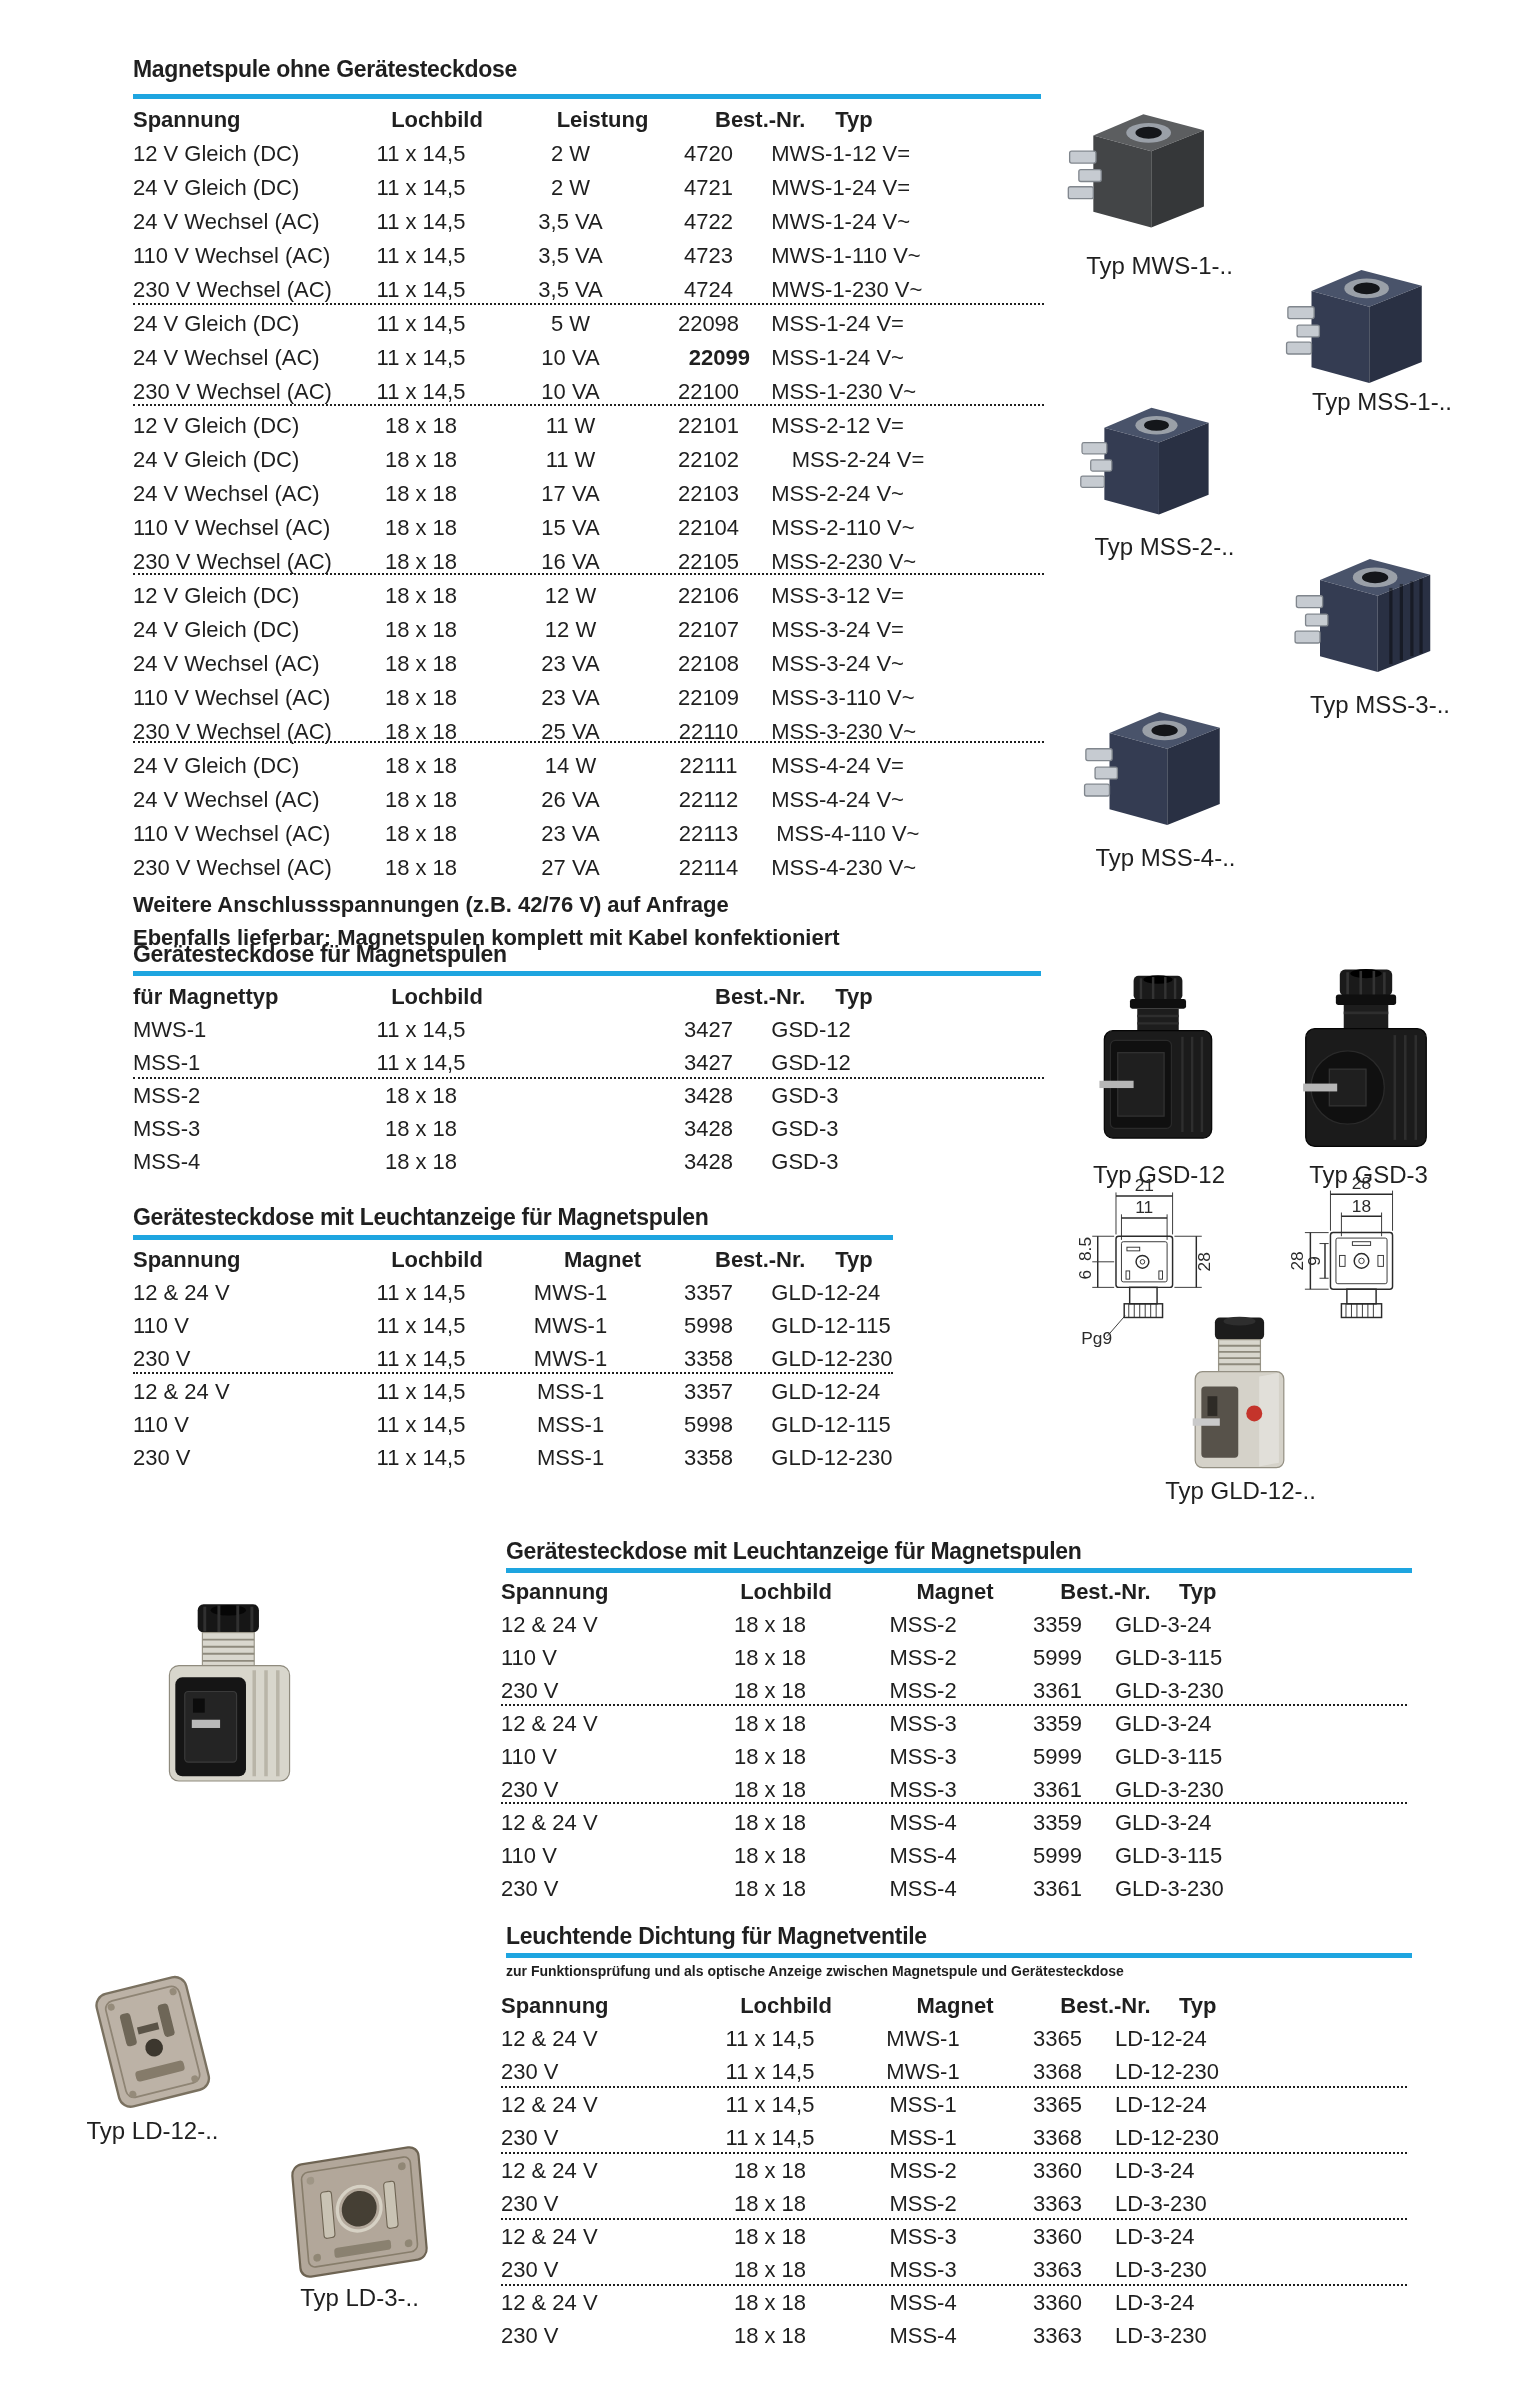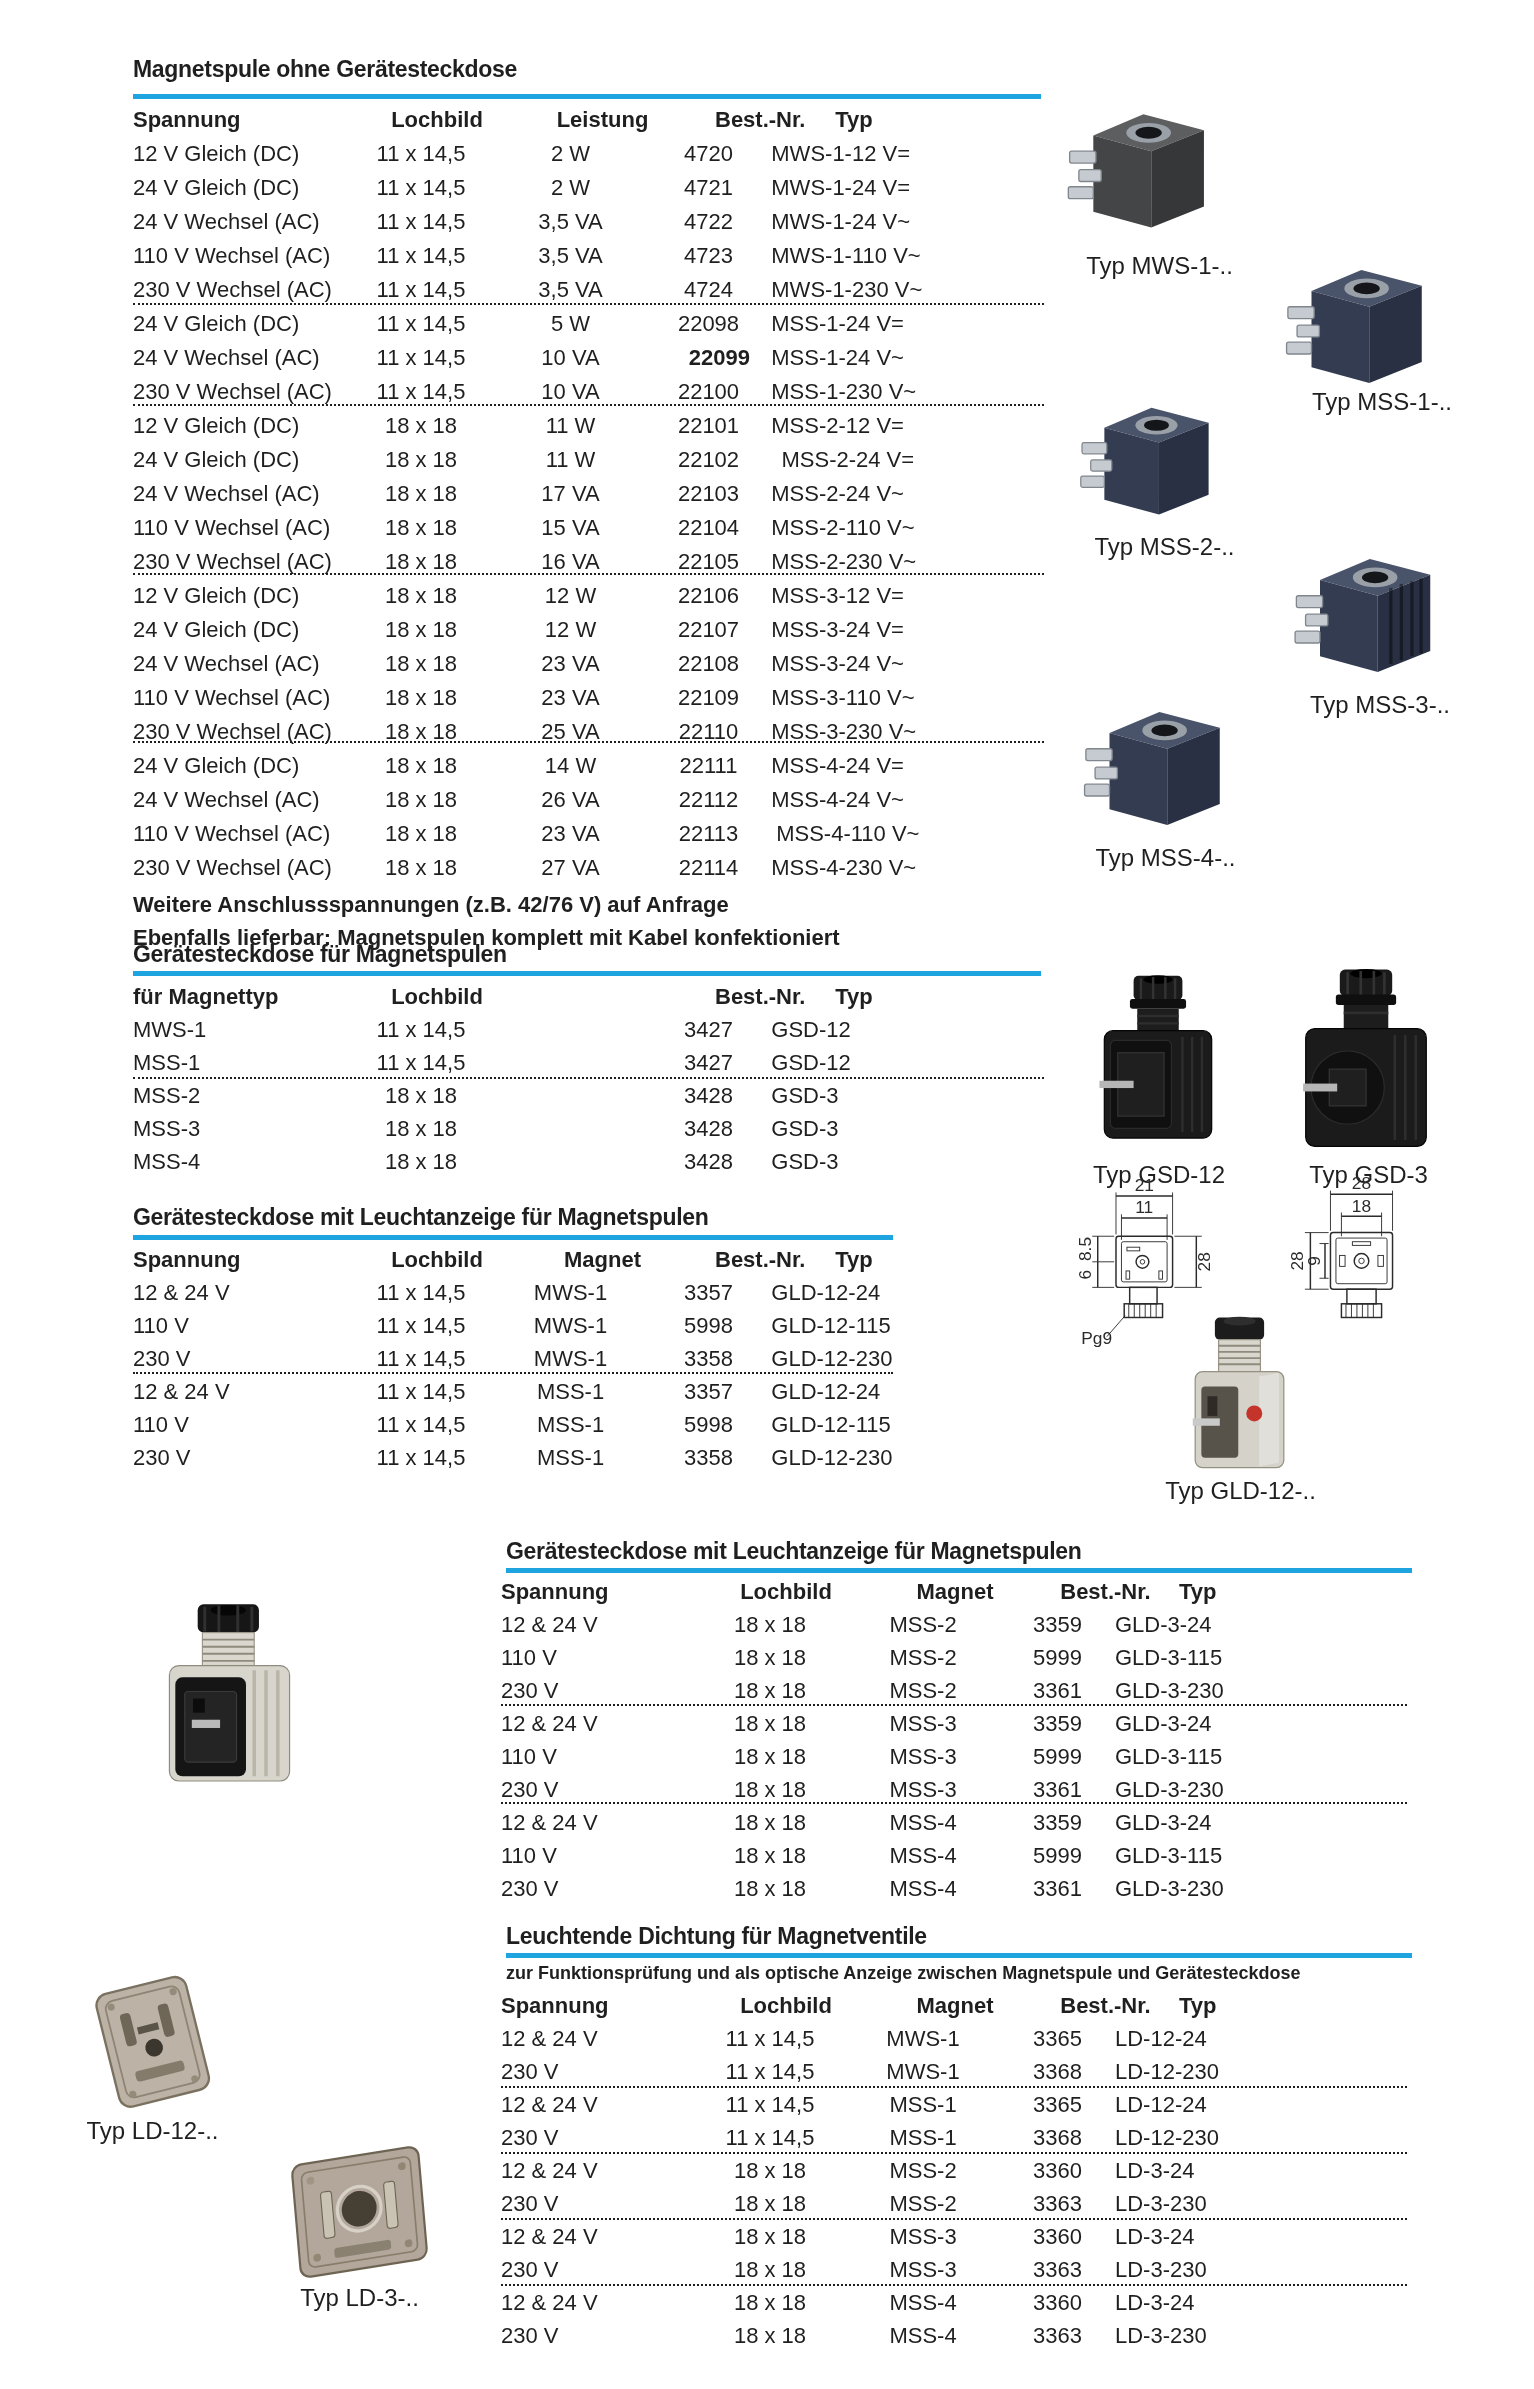--- a/index.html
+++ b/index.html
@@ -1,20 +1,20 @@
 <!DOCTYPE html>
 <html style="font-size:15px"><head>
 <meta charset="utf-8">
 <style>
   html,body{margin:0;padding:0;background:#e8e8e8;}
   #canvas{position:relative;width:1534px;height:2389px;background:#ffffff;overflow:hidden;
           font-family:"Liberation Sans",sans-serif;color:#1f1f1f;}
   .stitle{position:absolute;font-size:23px;font-weight:bold;letter-spacing:-0.3px;white-space:nowrap;}
   .srule{position:absolute;height:4.6px;background:#1ea5e0;}
-  .ssub{position:absolute;font-size:18px;font-weight:bold;white-space:nowrap;}
+  .ssub{position:absolute;font-size:14px;font-weight:bold;white-space:nowrap;}
   .dtable{position:absolute;}
   .trow{display:flex;white-space:nowrap;font-size:22px;}
   .trow.thead{font-weight:bold;gap:16px;}
   .tcell{flex:none;overflow:visible;}
   .dotsep{position:absolute;left:0;border-top:2.8px dotted #1f1f1f;height:0;}
   .notes{position:absolute;font-size:22px;font-weight:bold;line-height:33px;white-space:nowrap;}
   .fig{position:absolute;}
   .fig svg{width:100%;height:100%;display:block;}
   .caption{position:absolute;font-size:24px;text-align:center;white-space:nowrap;}
   
@@ -122,21 +122,21 @@
         <div class="tcell" style="width: 106px; text-align: center;">18 x 18</div>
         <div class="tcell" style="width: 193px; text-align: center;">11 W</div>
         <div class="tcell" style="width: 83px; text-align: center;">22101</div>
         <div class="tcell" style="width: 153px; text-align: left; padding-left: 21.3px;">MSS-2-12 V=</div>
       </div>
       <div class="trow" style="height: 34px; line-height: 34px;">
         <div class="tcell" style="width: 235px; text-align: left;">24 V Gleich (DC)</div>
         <div class="tcell" style="width: 106px; text-align: center;">18 x 18</div>
         <div class="tcell" style="width: 193px; text-align: center;">11 W</div>
         <div class="tcell" style="width: 83px; text-align: center;">22102</div>
-        <div class="tcell" style="width: 153px; text-align: center; padding-left: 21.3px;">MSS-2-24 V=</div>
+        <div class="tcell" style="width: 153px; text-align: right; padding-left: 21.3px;">MSS-2-24 V=</div>
       </div>
       <div class="trow" style="height: 34px; line-height: 34px;">
         <div class="tcell" style="width: 235px; text-align: left;">24 V Wechsel (AC)</div>
         <div class="tcell" style="width: 106px; text-align: center;">18 x 18</div>
         <div class="tcell" style="width: 193px; text-align: center;">17 VA</div>
         <div class="tcell" style="width: 83px; text-align: center;">22103</div>
         <div class="tcell" style="width: 153px; text-align: left; padding-left: 21.3px;">MSS-2-24 V~</div>
       </div>
       <div class="trow" style="height: 34px; line-height: 34px;">
         <div class="tcell" style="width: 235px; text-align: left;">110 V Wechsel (AC)</div>

